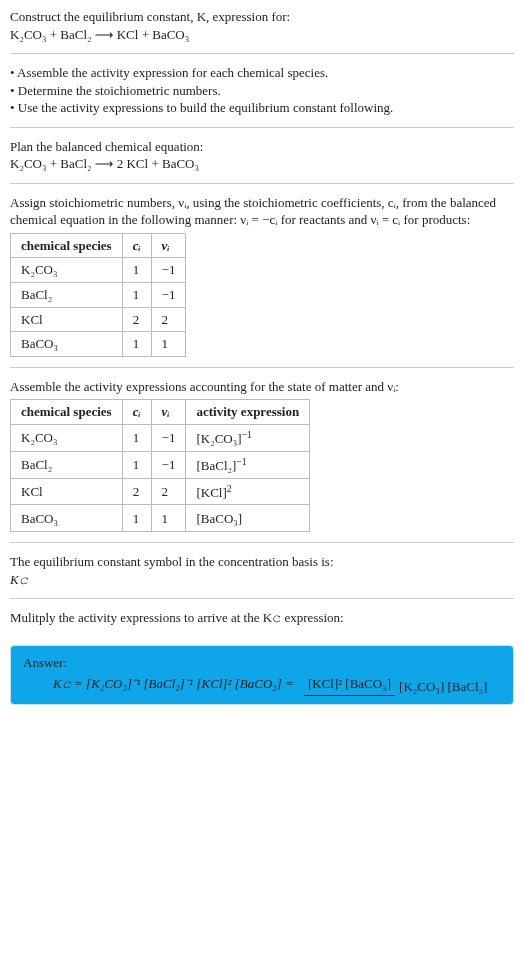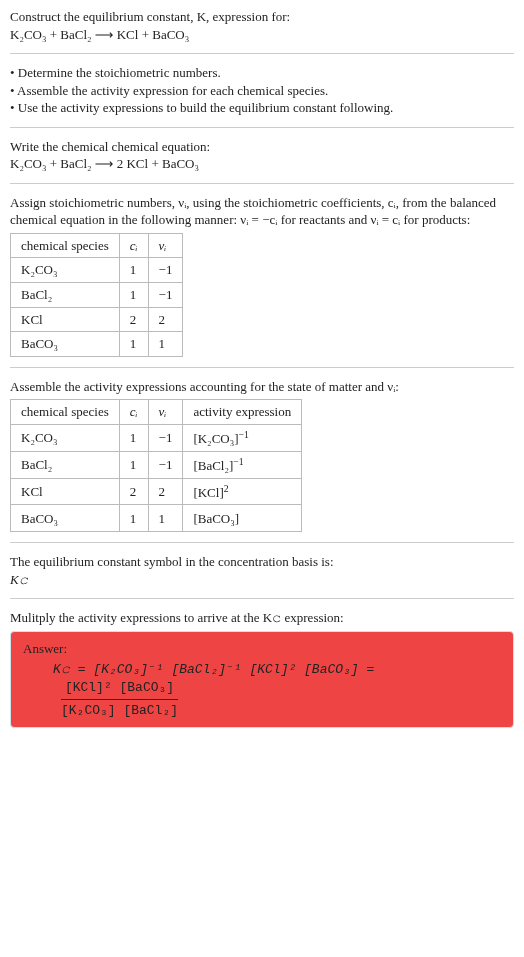--- a/index.html
+++ b/index.html
@@ -23,65 +23,65 @@
     border-collapse: collapse;
     margin-top: 4px;
     font-size: 13px;
   }
   table.data th, table.data td {
     border: 1px solid #bbb;
     padding: 3px 10px;
     text-align: left;
     white-space: nowrap;
   }
-  table.data th { font-weight: normal; }
+  table.data th { font-weight: bold; }
   .ital { font-style: italic; }
   .answer-box {
-    background: #ef4444;
+    background: #0ea5e9;
     border: 1px solid #cde3ec;
     border-radius: 4px;
     padding: 8px 12px;
-    margin-top: 4px;
+    margin-top: 18px;
   }
   .center-eq {
     display: flex;
     align-items: flex-start;
+    gap: 6px;
     flex-wrap: wrap;
-    font-family: Liberation Mono, monospace;
   }
   .frac {
     display: inline-flex;
-    flex-direction: column;
+    flex-direction: row;
     align-items: center;
     vertical-align: middle;
     margin: 0 4px;
   }
   .frac .num { border-bottom: 1px solid #222; padding: 0 4px 2px; }
   .frac .den { padding: 2px 4px 0; }
 </style>
 </head>
 <body>
 
 <div>
   <span>Construct the equilibrium constant, K, expression for:</span><br>
   <span>K₂CO₃ + BaCl₂ ⟶ KCl + BaCO₃</span>
 </div>
 
 <hr>
 
 <div>
+  <div>• Assemble the activity expression for each chemical species.</div>
   <div>• Determine the stoichiometric numbers.</div>
-  <div>• Assemble the activity expression for each chemical species.</div>
   <div>• Use the activity expressions to build the equilibrium constant following.</div>
 </div>
 
 <hr>
 
 <div>
-  <div>Write the chemical chemical equation:</div>
+  <div>Plan the balanced chemical equation:</div>
   <div>K₂CO₃ + BaCl₂ ⟶ 2 KCl + BaCO₃</div>
 </div>
 
 <hr>
 
 <div>Assign stoichiometric numbers, νᵢ, using the stoichiometric coefficients, cᵢ, from the balanced chemical equation in the following manner: νᵢ = −cᵢ for reactants and νᵢ = cᵢ for products:</div>
 
 <table class="data">
   <tbody>
       <tr>

